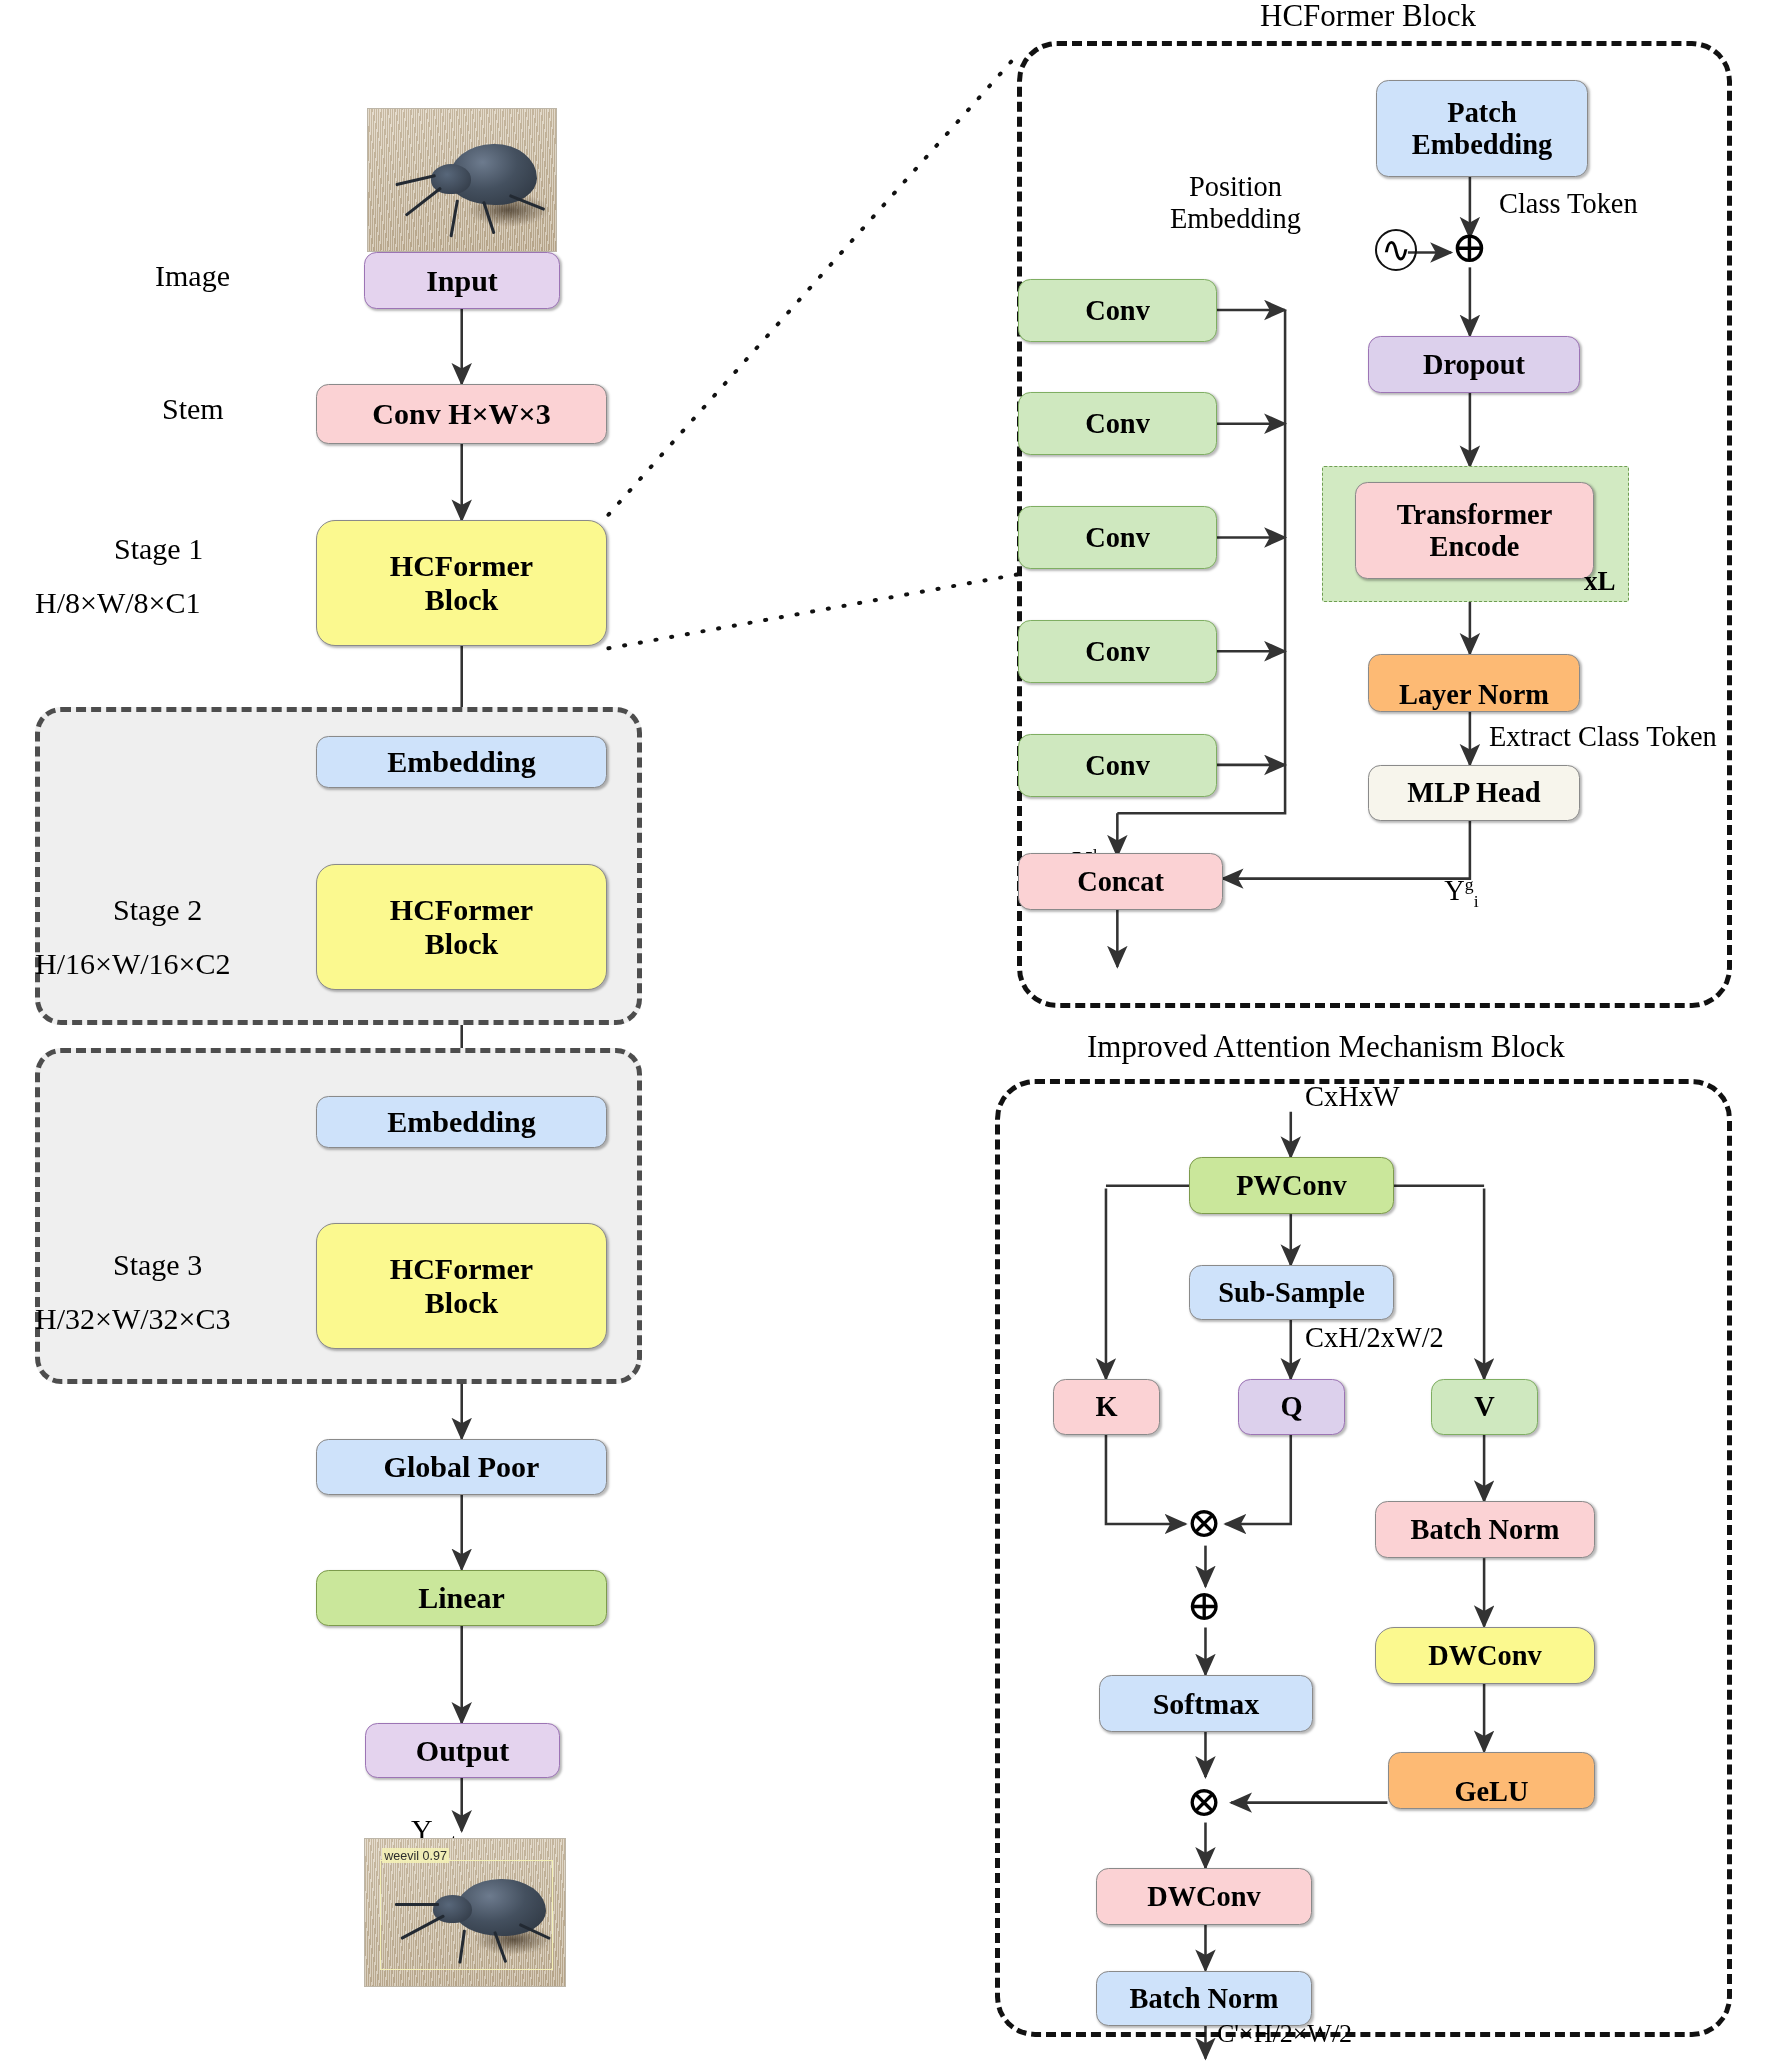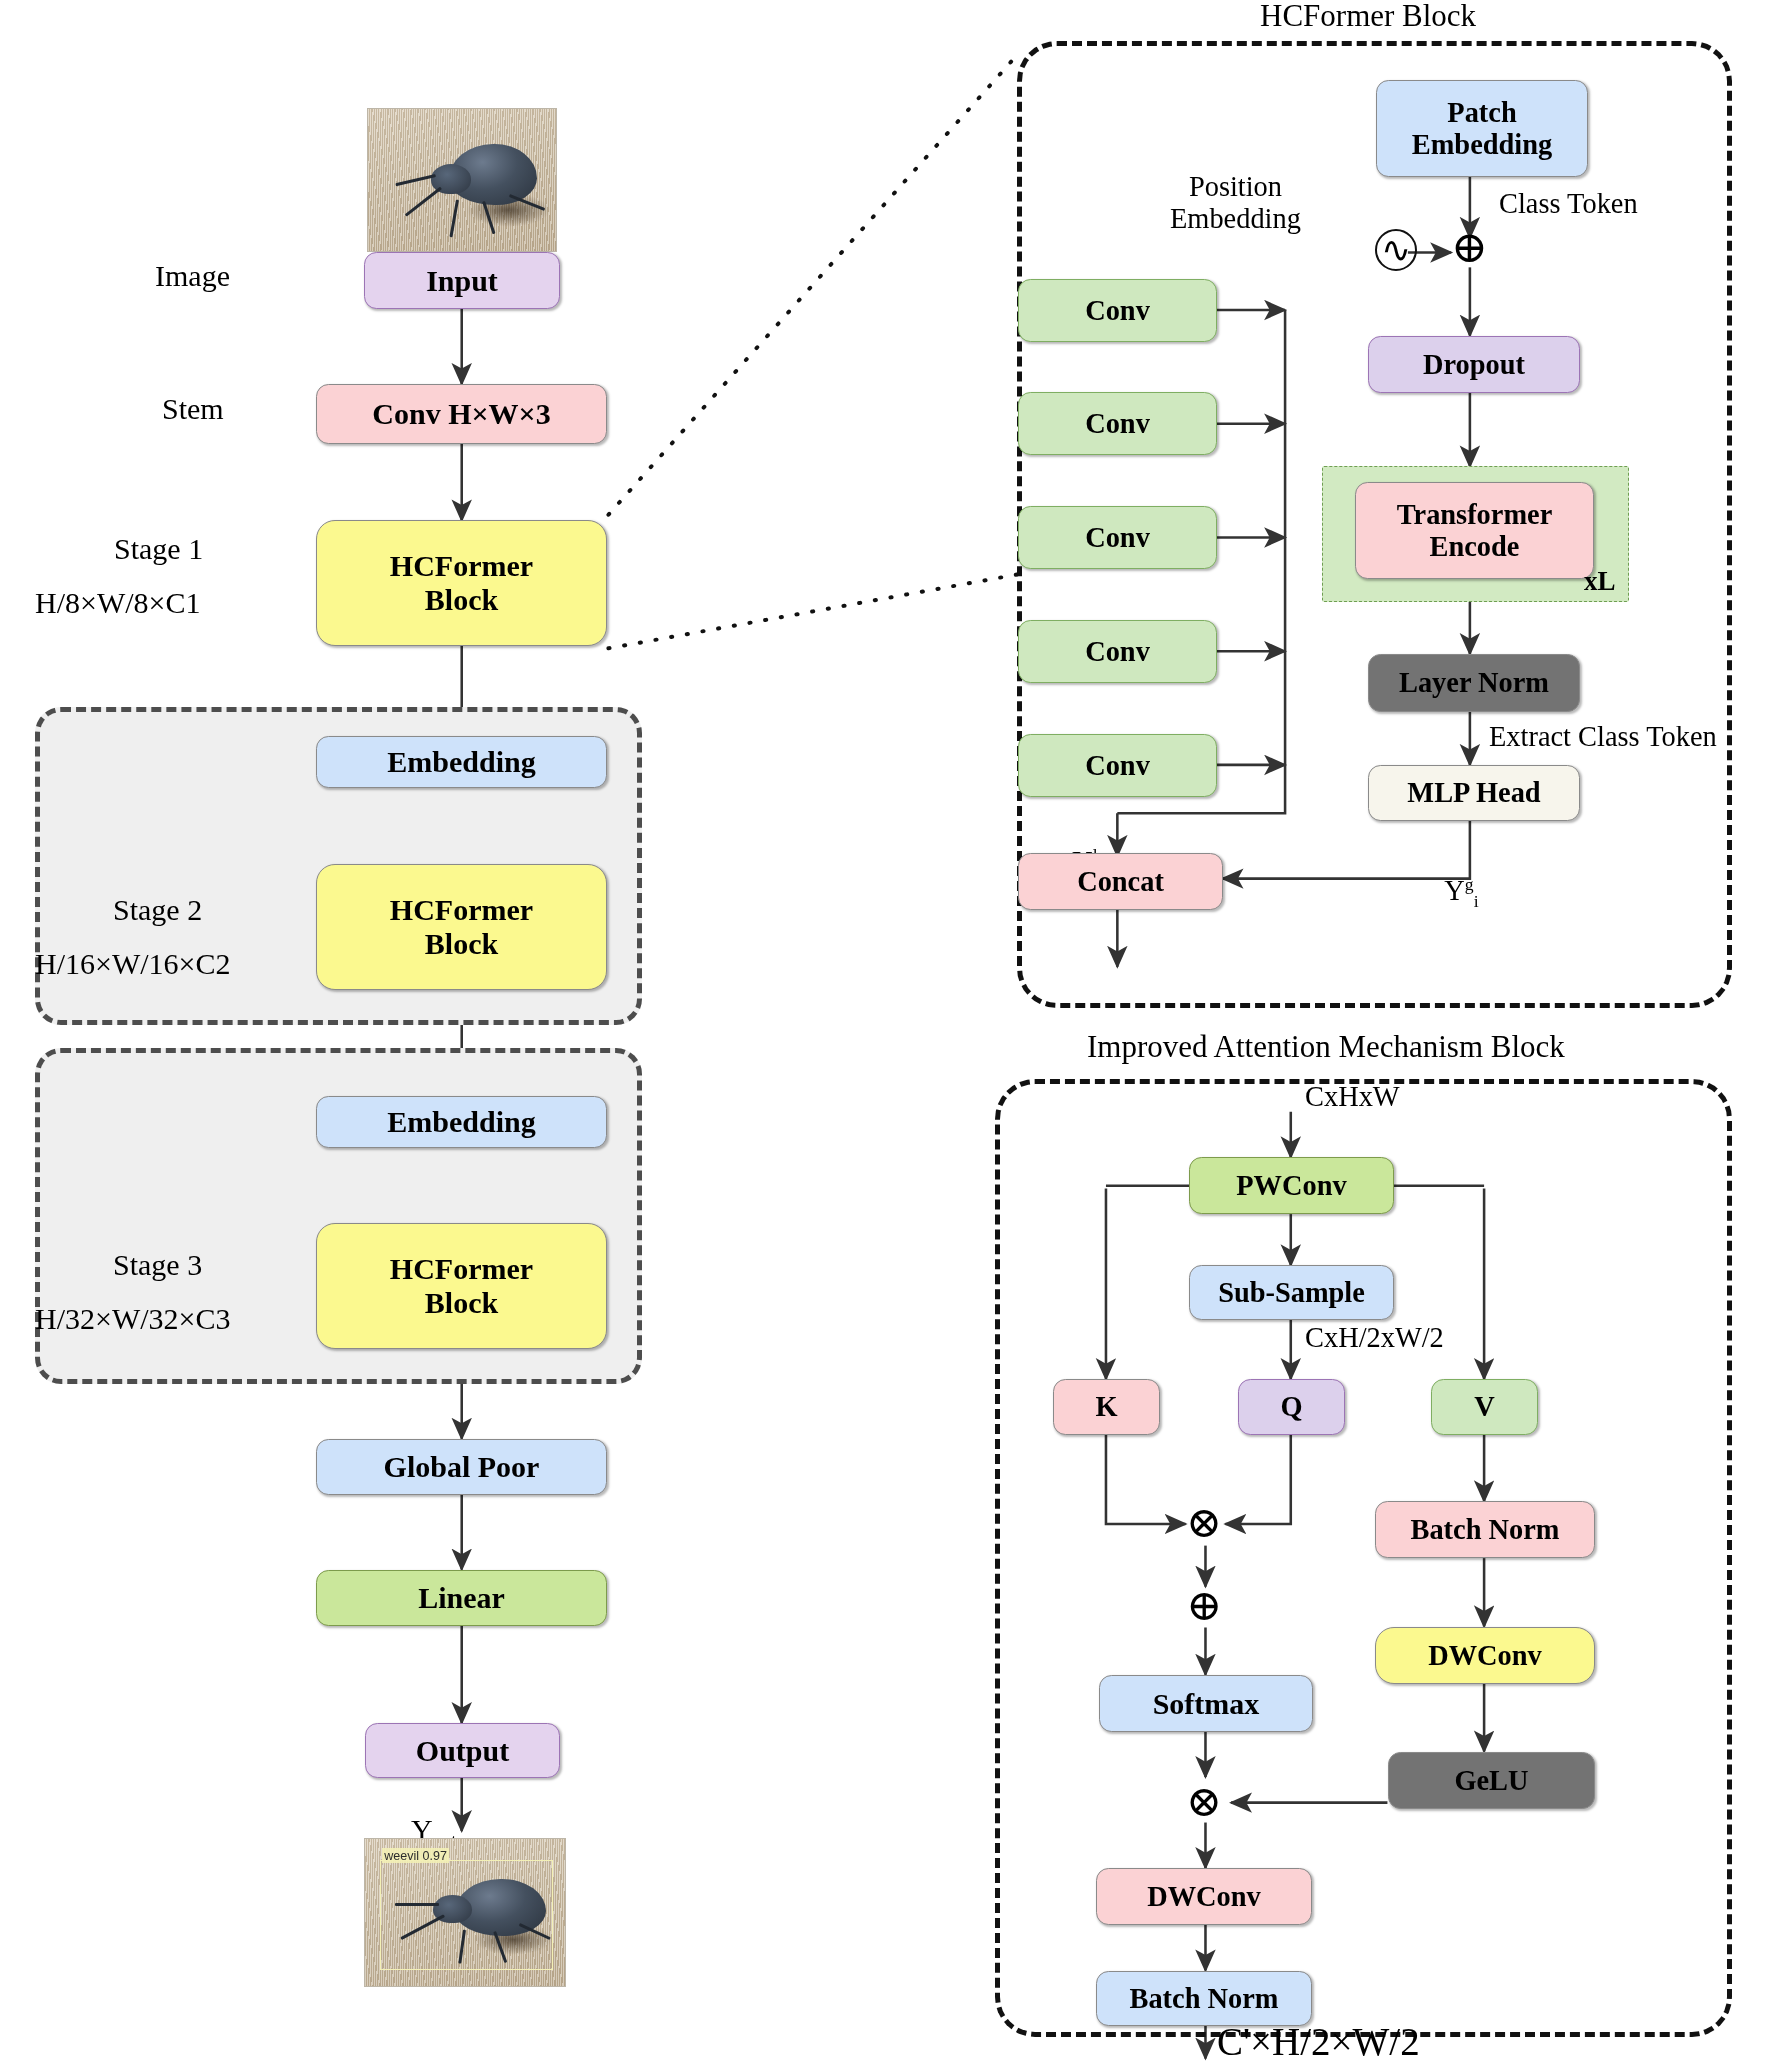--- a/index.html
+++ b/index.html
@@ -14,21 +14,21 @@
   .plain{position:absolute;white-space:pre;}
   .lbl{position:absolute;white-space:pre;font-weight:normal;}
 
   
   .c-purple{background:#E4D3EE;border-color:#9C74B5;}
   .c-pink  {background:#FBD2D4;border-color:#8a8a8a;}
   .c-yellow{background:#FBF98F;border-color:#8a8a8a;border-radius:19px;}
   .c-blue  {background:#CEE2FA;border-color:#8a8a8a;}
   .c-green {background:#CAE79B;border-color:#7d9b4c;}
   .c-cream {background:#F7F5EC;border-color:#8a8a8a;}
-  .c-orange{background:#737373;border-color:#8a8a8a;}
+  .c-orange{background:#fdba74;border-color:#8a8a8a;align-items:flex-end;}
   .c-lilac {background:#DCD0EC;border-color:#9C74B5;}
   .c-vgrn  {background:#CFE8BF;border-color:#7fae62;}
 
   
   .grp{position:absolute;box-sizing:border-box;border:5.1px dashed #4d4d4d;
        border-radius:26px;background:#EFEFEF;}
   .panel{position:absolute;box-sizing:border-box;border:5.1px dashed #111;
          border-radius:40px;background:transparent;}
   .xl-box{position:absolute;box-sizing:border-box;border:1.7px dashed #6f9e52;
           background:#D2EAC2;border-radius:2.3px;}
@@ -315,20 +315,20 @@
   <div class="node c-blue" style="left:1099px;top:1675px;width:214px;height:57px;font-size:30px;">
     <span>Softmax</span>
   </div>
   <div class="node c-pink" style="left:1096px;top:1868px;width:216px;height:57px;font-size:28.4px;">
     <span>DWConv</span>
   </div>
   <div class="node c-blue" style="left:1096px;top:1971px;width:216px;height:55px;font-size:28.4px;">
     <span>Batch Norm</span>
   </div>
 
-  <div class="lbl" style="left:1217px;top:2019px;font-size:39px;">C'×H/2×W/2</div>
+  <div class="lbl" style="left:1217px;top:2019px;font-size:26px;">C'×H/2×W/2</div>
 
   <div class="plain" style="left:1186px;top:1501px;font-size:43px;line-height:43px;">⊗</div>
   <div class="plain" style="left:1186px;top:1584px;font-size:43px;line-height:43px;">⊕</div>
   <div class="plain" style="left:1186px;top:1780px;font-size:43px;line-height:43px;">⊗</div>
 
 </div>
 
 
 </body></html>

